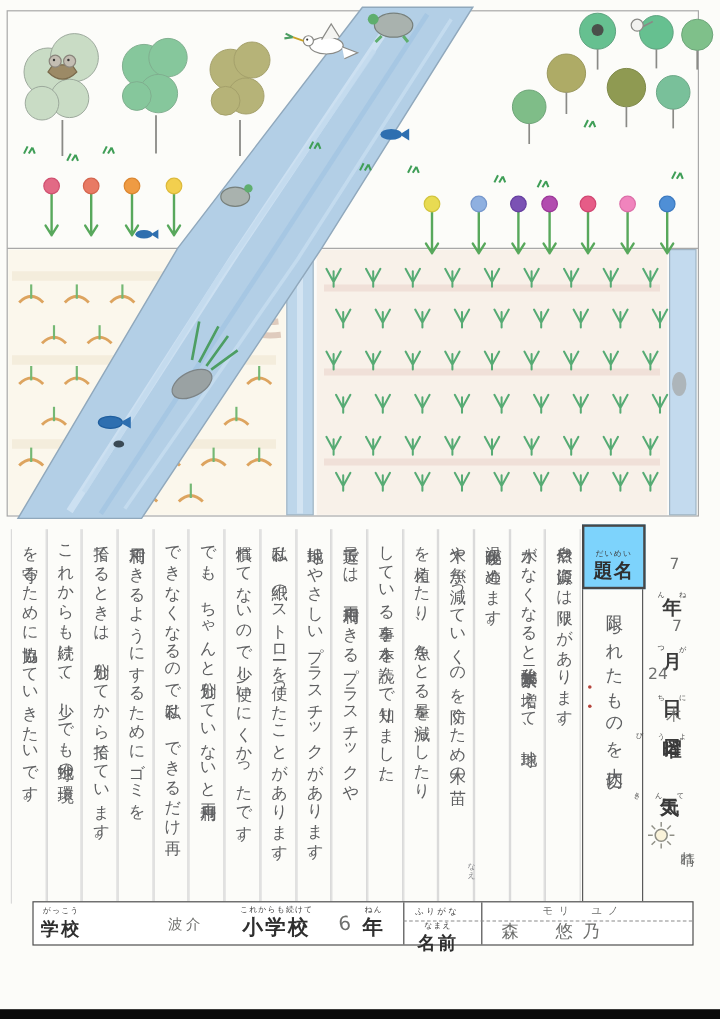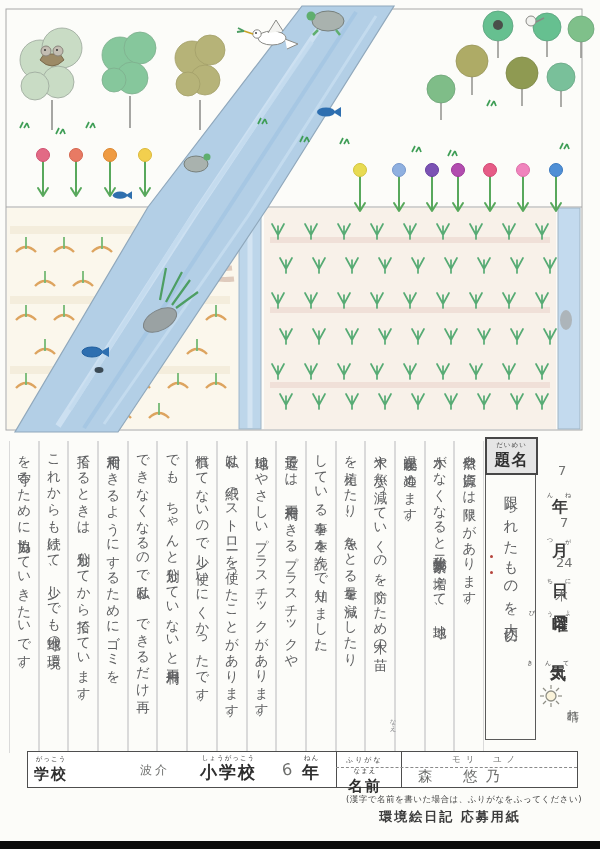--- a/index.html
+++ b/index.html
@@ -11,22 +11,22 @@
   .essay{position:absolute;left:8px;top:441px;width:476px;height:312px;
          writing-mode:vertical-rl;}
   .essay .col{box-sizing:border-box;width:29.7px;height:100%;
          border-left:1px solid #dadada;border-right:1px solid #dadada;
          font-size:13.5px;line-height:27px;letter-spacing:1px;color:#5f6062;
          padding-top:4px;overflow:hidden;}
   .nae{position:absolute;left:388px;top:714px;font-size:6.5px;color:#85868a;
        writing-mode:vertical-rl;}
   
   .titlebox{position:absolute;left:485px;top:437px;width:53px;height:301px;}
-  .titlehead{box-sizing:border-box;border:2px solid #474747;background:#e5e5e5;
-       text-align:center;padding:2px 0 2px 0;}
+  .titlehead{box-sizing:border-box;border:2px solid #474747;background:#7dd3fc;
+       text-align:center;padding:18px 0 2px 0;}
   .titlehead .fur{display:block;font-size:6.5px;color:#3c3c3c;letter-spacing:1px;}
   .titlehead .lab{font-size:16px;font-weight:bold;color:#2f2f2f;letter-spacing:1px;}
   .titlebody{position:relative;box-sizing:border-box;border:1.5px solid #5a5a5a;border-top:none;
        height:265px;writing-mode:vertical-rl;font-size:14.5px;letter-spacing:4px;
        color:#5f6062;padding-top:10px;line-height:49px;}
   .rdot{position:absolute;width:3px;height:3px;border-radius:50%;background:#b5443c;}
   
   .datecol{position:absolute;left:536px;top:441px;width:56px;height:312px;}
   .dhand{position:absolute;font-size:13px;color:#707170;}
   .dlab{position:absolute;writing-mode:vertical-rl;font-weight:bold;font-size:16px;
@@ -363,21 +363,21 @@
     <span class="dhand" style="top:22px;left:22px;">7</span>
     <span class="dlab" style="top:44px;left:15px;">
       <b>年</b>
       <i class="dfur">ねん</i>
     </span>
     <span class="dhand" style="top:74px;left:24px;">7</span>
     <span class="dlab" style="top:90px;left:15px;">
       <b>月</b>
       <i class="dfur">がつ</i>
     </span>
-    <span class="dhand" style="top:114px;left:20px;">24</span>
+    <span class="dhand" style="top:114px;left:4px;">24</span>
     <span class="dlab" style="top:130px;left:15px;">
       <b>日</b>
       <i class="dfur">にち</i>
     </span>
     <span class="dhand" style="top:146px;left:19px;">木</span>
     <span class="dlab" style="top:162px;left:15px;">
       <b class="dvert">曜日</b>
       <i class="dfur">ようび</i>
     </span>
     <span class="dlab" style="top:212px;left:13px;">
@@ -404,36 +404,34 @@
     <div class="vline" style="left:308px;"></div>
     <div class="vline" style="left:373px;"></div>
     <div class="dashline"></div>
 
     <div class="biglabel" style="left:6px;top:3px;">
       <span class="fur">がっこう</span>
       <span class="lab">学校</span>
     </div>
     <span class="hand" style="left:112px;top:10px;font-size:12px;letter-spacing:3px;">波介</span>
     <div class="biglabel" style="left:172px;top:2px;">
-      <span class="fur">しょうがっこう</span>
+      <span class="fur">これからも続けて</span>
       <span class="lab" style="font-size:17px;">小学校</span>
     </div>
     <span class="hand" style="left:254px;top:8px;font-size:16px;transform:rotate(-8deg);">6</span>
     <div class="biglabel" style="left:274px;top:2px;">
       <span class="fur">ねん</span>
       <span class="lab" style="font-size:17px;">年</span>
     </div>
 
     <span class="smalllabel" style="left:318px;top:3px;">ふりがな</span>
     <div class="biglabel" style="left:320px;top:15px;">
       <span class="fur">なまえ</span>
       <span class="lab">名前</span>
     </div>
     <span class="hand" style="left:392px;top:2px;font-size:8.5px;letter-spacing:5px;margin-left:32px;">モリ　ユノ</span>
     <span class="hand" style="left:390px;top:15px;font-size:14.5px;letter-spacing:8px;">森　悠乃</span>
   </div>
 
-  <span class="note">(漢字で名前を書いた場合は、ふりがなをふってください)</span>
-  <span class="sheettitle">環境絵日記 応募用紙</span>
 
 
   <div class="scanedge"></div>
 </div>
 
 </body></html>

